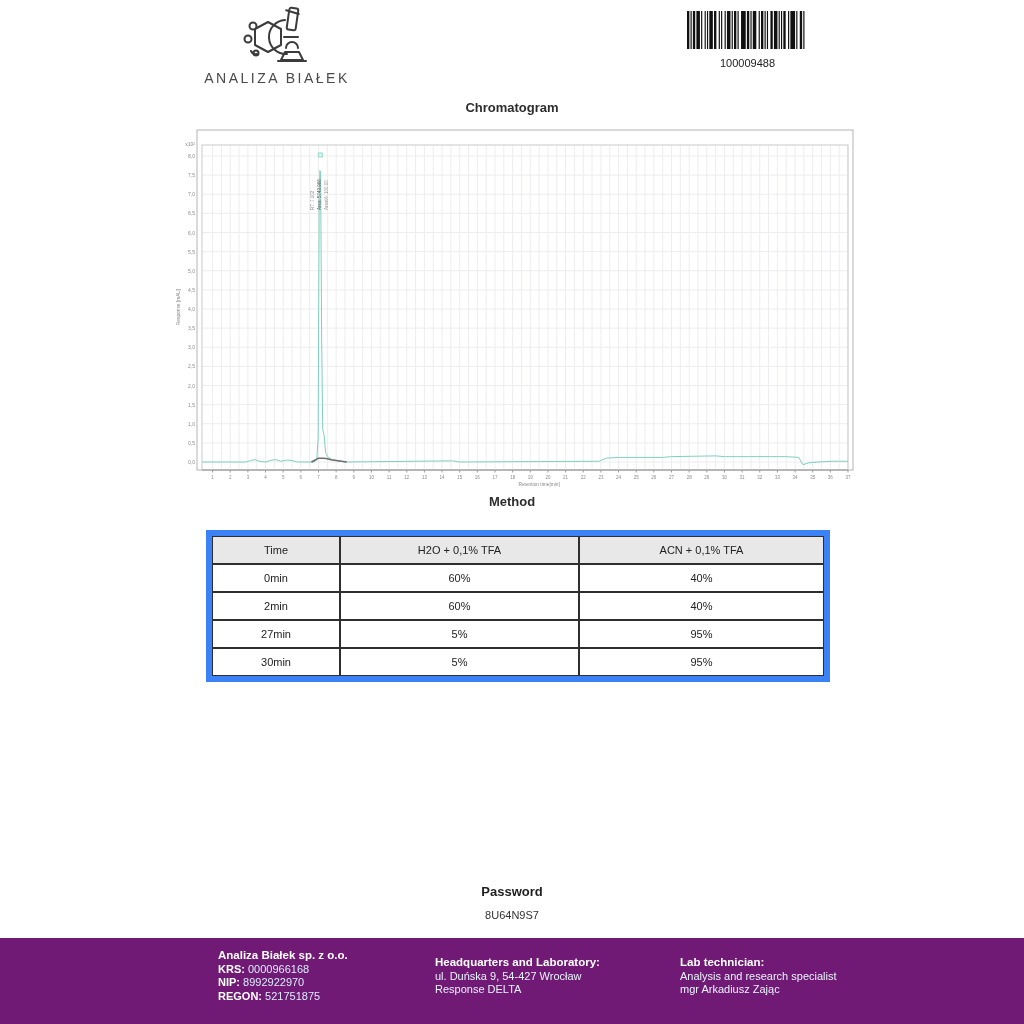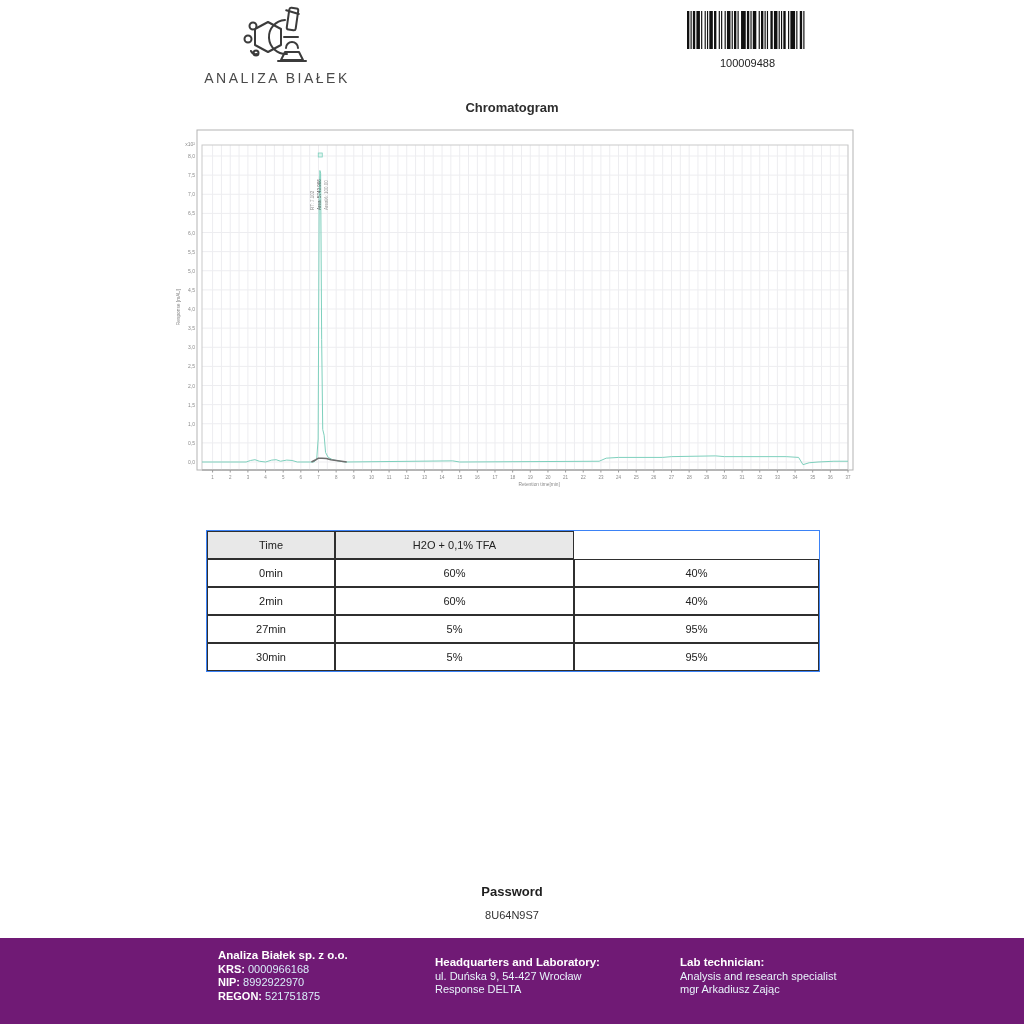--- a/index.html
+++ b/index.html
@@ -16,21 +16,21 @@
 
   .section-title{position:absolute;left:0;width:1024px;text-align:center;
     font-size:13px;font-weight:bold;color:#2d2d2d;}
   .chart-title{top:100px;}
   .method-title{top:494px;}
 
   .chart-wrap{position:absolute;left:170px;top:125px;width:690px;height:368px;}
 
   
   .method-table{position:absolute;left:206px;top:530px;width:612px;
-    border:1px solid #3b82f6;border-collapse:collapse;font-size:11px;color:#222;}
+    border:6px solid #3b82f6;border-collapse:collapse;font-size:11px;color:#222;}
   .mrow{display:flex;}
   .mcell{display:flex;align-items:center;justify-content:center;height:28px;
     border:1px solid #2f2f2f;box-sizing:border-box;}
   .c0{width:128px;} .c1{width:239px;} .c2{width:245px;}
   .mhead .mcell{background:#e8e8e8;}
 
   
   .password-block{position:absolute;left:0;top:884px;width:1024px;text-align:center;}
   .password-label{font-size:13px;font-weight:bold;color:#1f1f1f;}
   .password-value{margin-top:10px;font-size:11px;color:#333;}
@@ -303,24 +303,26 @@
         <text x="10" y="182" text-anchor="middle" font-size="4.8px" fill="#8a8a8a" transform="rotate(-90 10 182)">Response [mAU]</text>
         <polyline points="32.00,337.00 76.13,337.00 80.54,335.47 84.95,334.70 89.36,336.24 95.54,337.00 101.72,335.09 106.13,334.70 110.54,336.24 116.72,335.09 122.02,335.47 127.31,337.00 144.08,337.00 146.73,333.94 148.14,314.05 149.20,73.07 149.90,45.53 150.61,48.21 151.67,214.60 152.73,304.49 154.14,310.23 155.55,327.44 158.20,332.41 162.61,334.70 167.91,335.85 174.97,337.00 282.63,335.85 289.69,337.00 429.13,336.24 436.19,333.18 448.55,332.41 492.67,332.41 501.50,331.64 545.62,330.88 554.45,331.64 616.22,331.64 628.58,332.41 632.99,339.68 639.17,337.76 647.99,337.00 663.88,336.24 678.00,336.24" fill="none" stroke="#7ed0bd" stroke-width="1" stroke-linejoin="round"></polyline>
         <polyline points="141.43,337.00 145.84,334.70 148.49,333.18 152.02,333.18 156.43,333.56 160.85,334.70 166.14,335.47 171.44,336.24 176.73,337.00" fill="none" stroke="#6e6e6e" stroke-width="1.6" stroke-linejoin="round"></polyline>
         <text x="144.25683060109287" y="85" font-size="4.5px" fill="#8f8f8f" transform="rotate(-90 144.25683060109287 85)">RT: 7.102</text>
         <text x="151.25683060109287" y="85" font-size="4.5px" fill="#5a5a5a" transform="rotate(-90 151.25683060109287 85)">Area: 5743.966</text>
         <text x="158.25683060109287" y="85" font-size="4.5px" fill="#8f8f8f" transform="rotate(-90 158.25683060109287 85)">Area%: 100.00</text>
         <rect x="148.25683060109287" y="28" width="4" height="4" fill="#dff5ef" stroke="#7ed0bd" stroke-width="0.8"></rect>
       </svg>
   </div>
 
+  <div class="section-title method-title">Method</div>
   <div class="method-table">
     <div class="mrow mhead">
       <div class="mcell c0">Time</div>
       <div class="mcell c1">H2O + 0,1% TFA</div>
+      <div class="mcell c2">ACN + 0,1% TFA</div>
     </div>
     <div class="mrow">
       <div class="mcell c0">0min</div>
       <div class="mcell c1">60%</div>
       <div class="mcell c2">40%</div>
     </div>
     <div class="mrow">
       <div class="mcell c0">2min</div>
       <div class="mcell c1">60%</div>
       <div class="mcell c2">40%</div>

